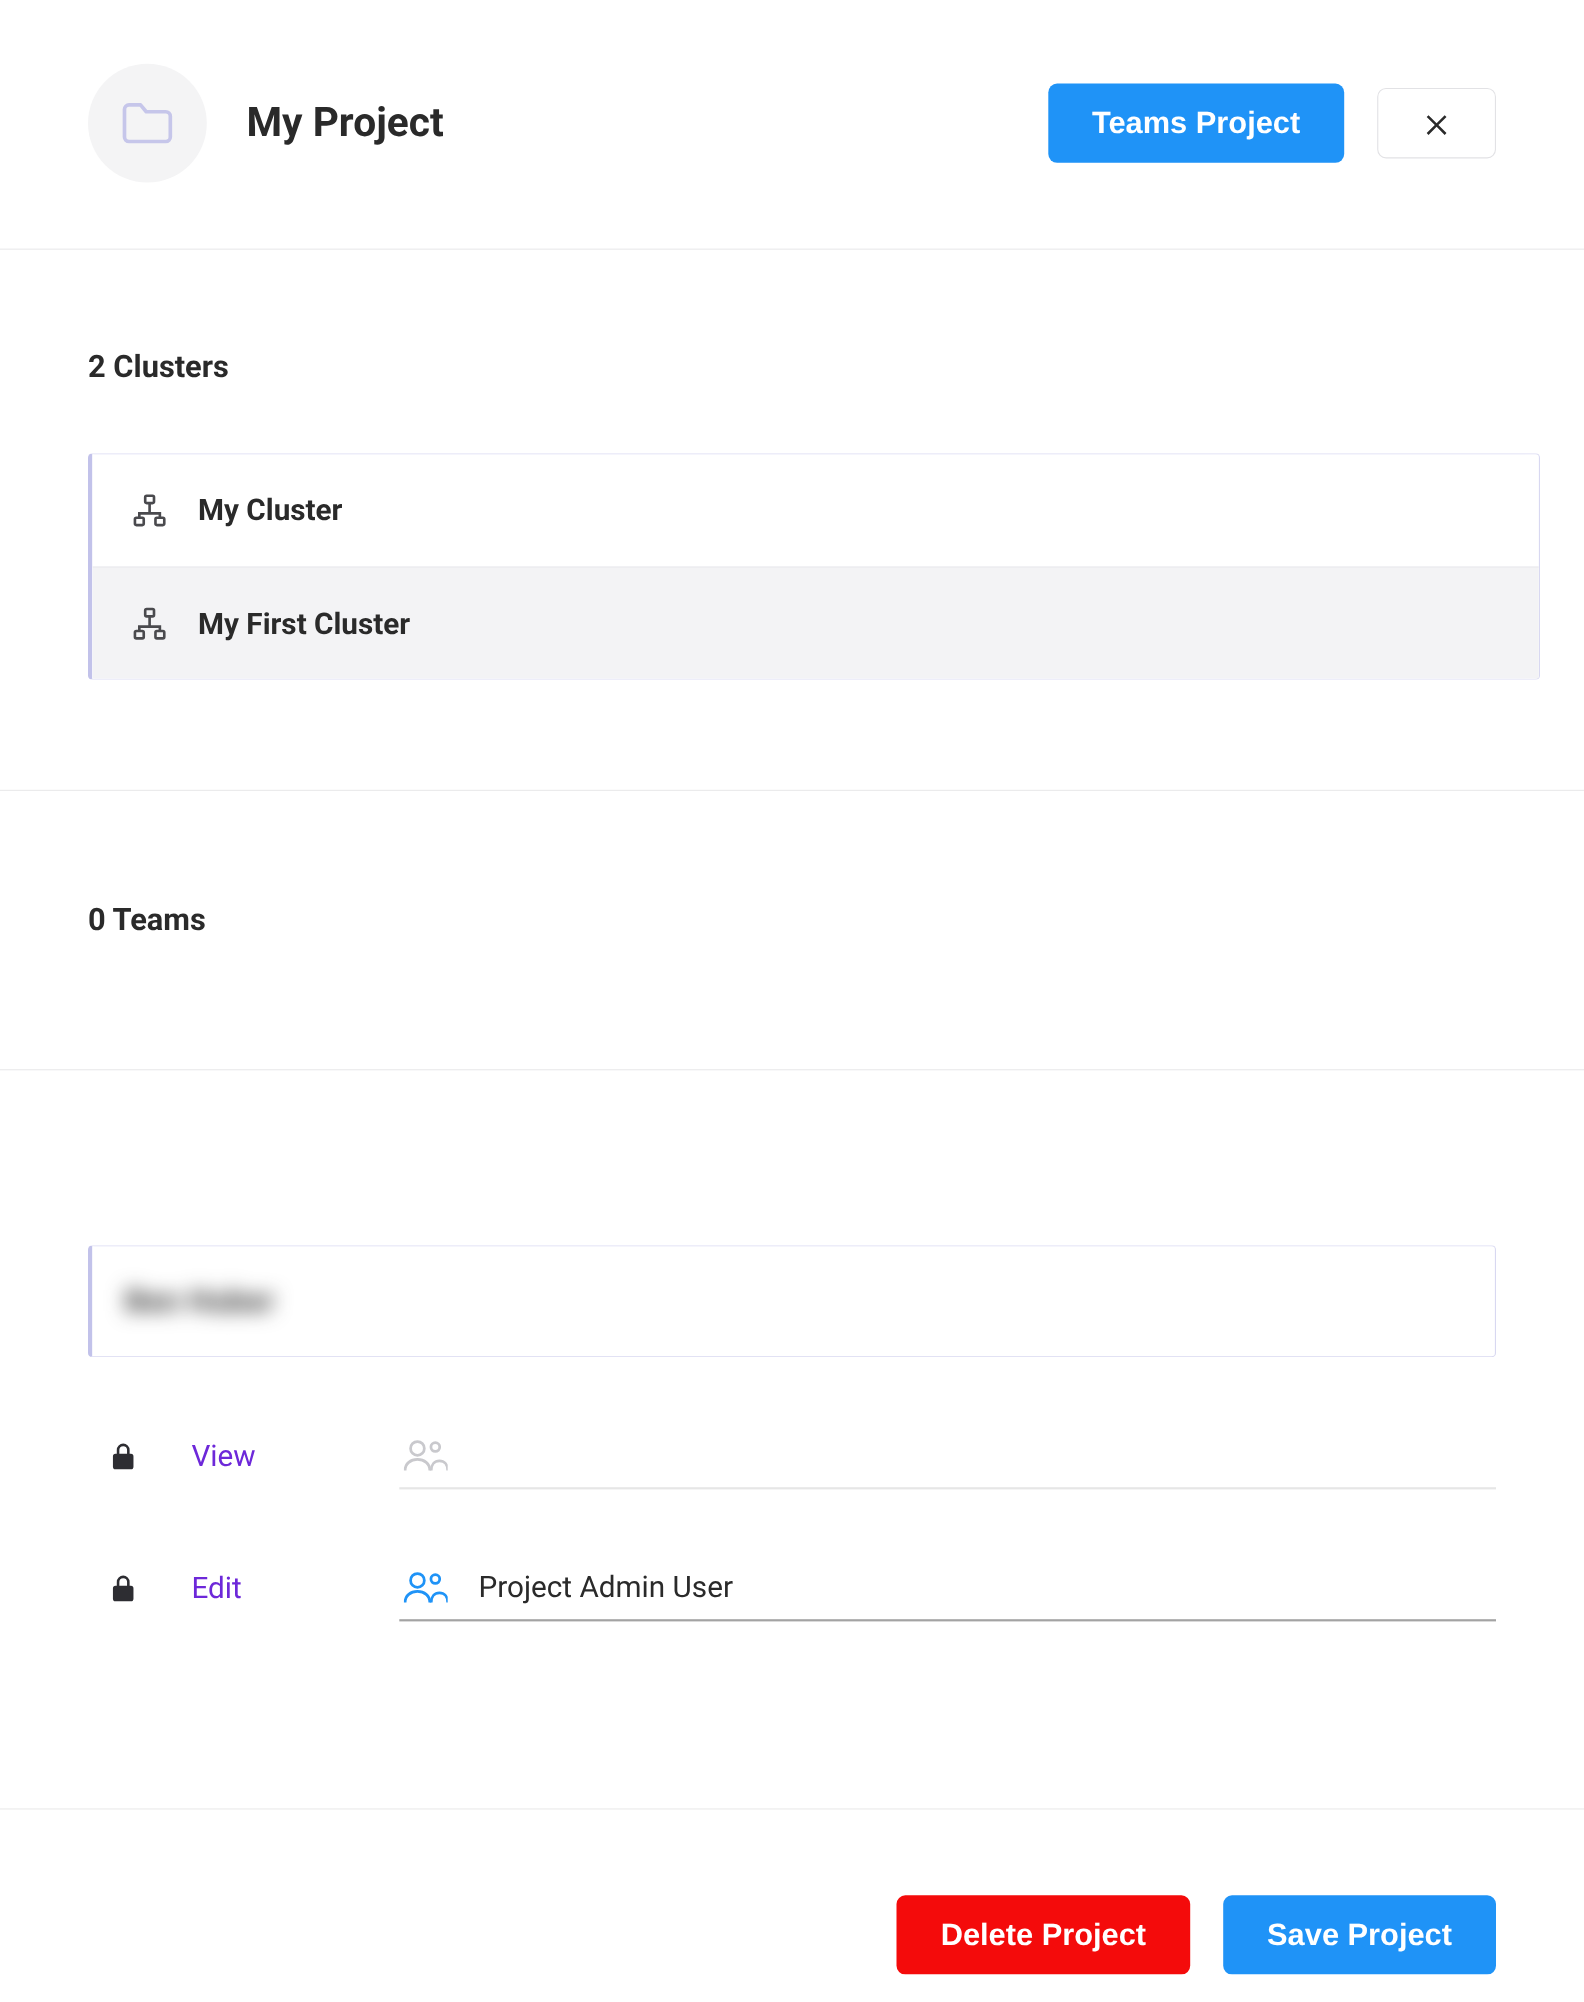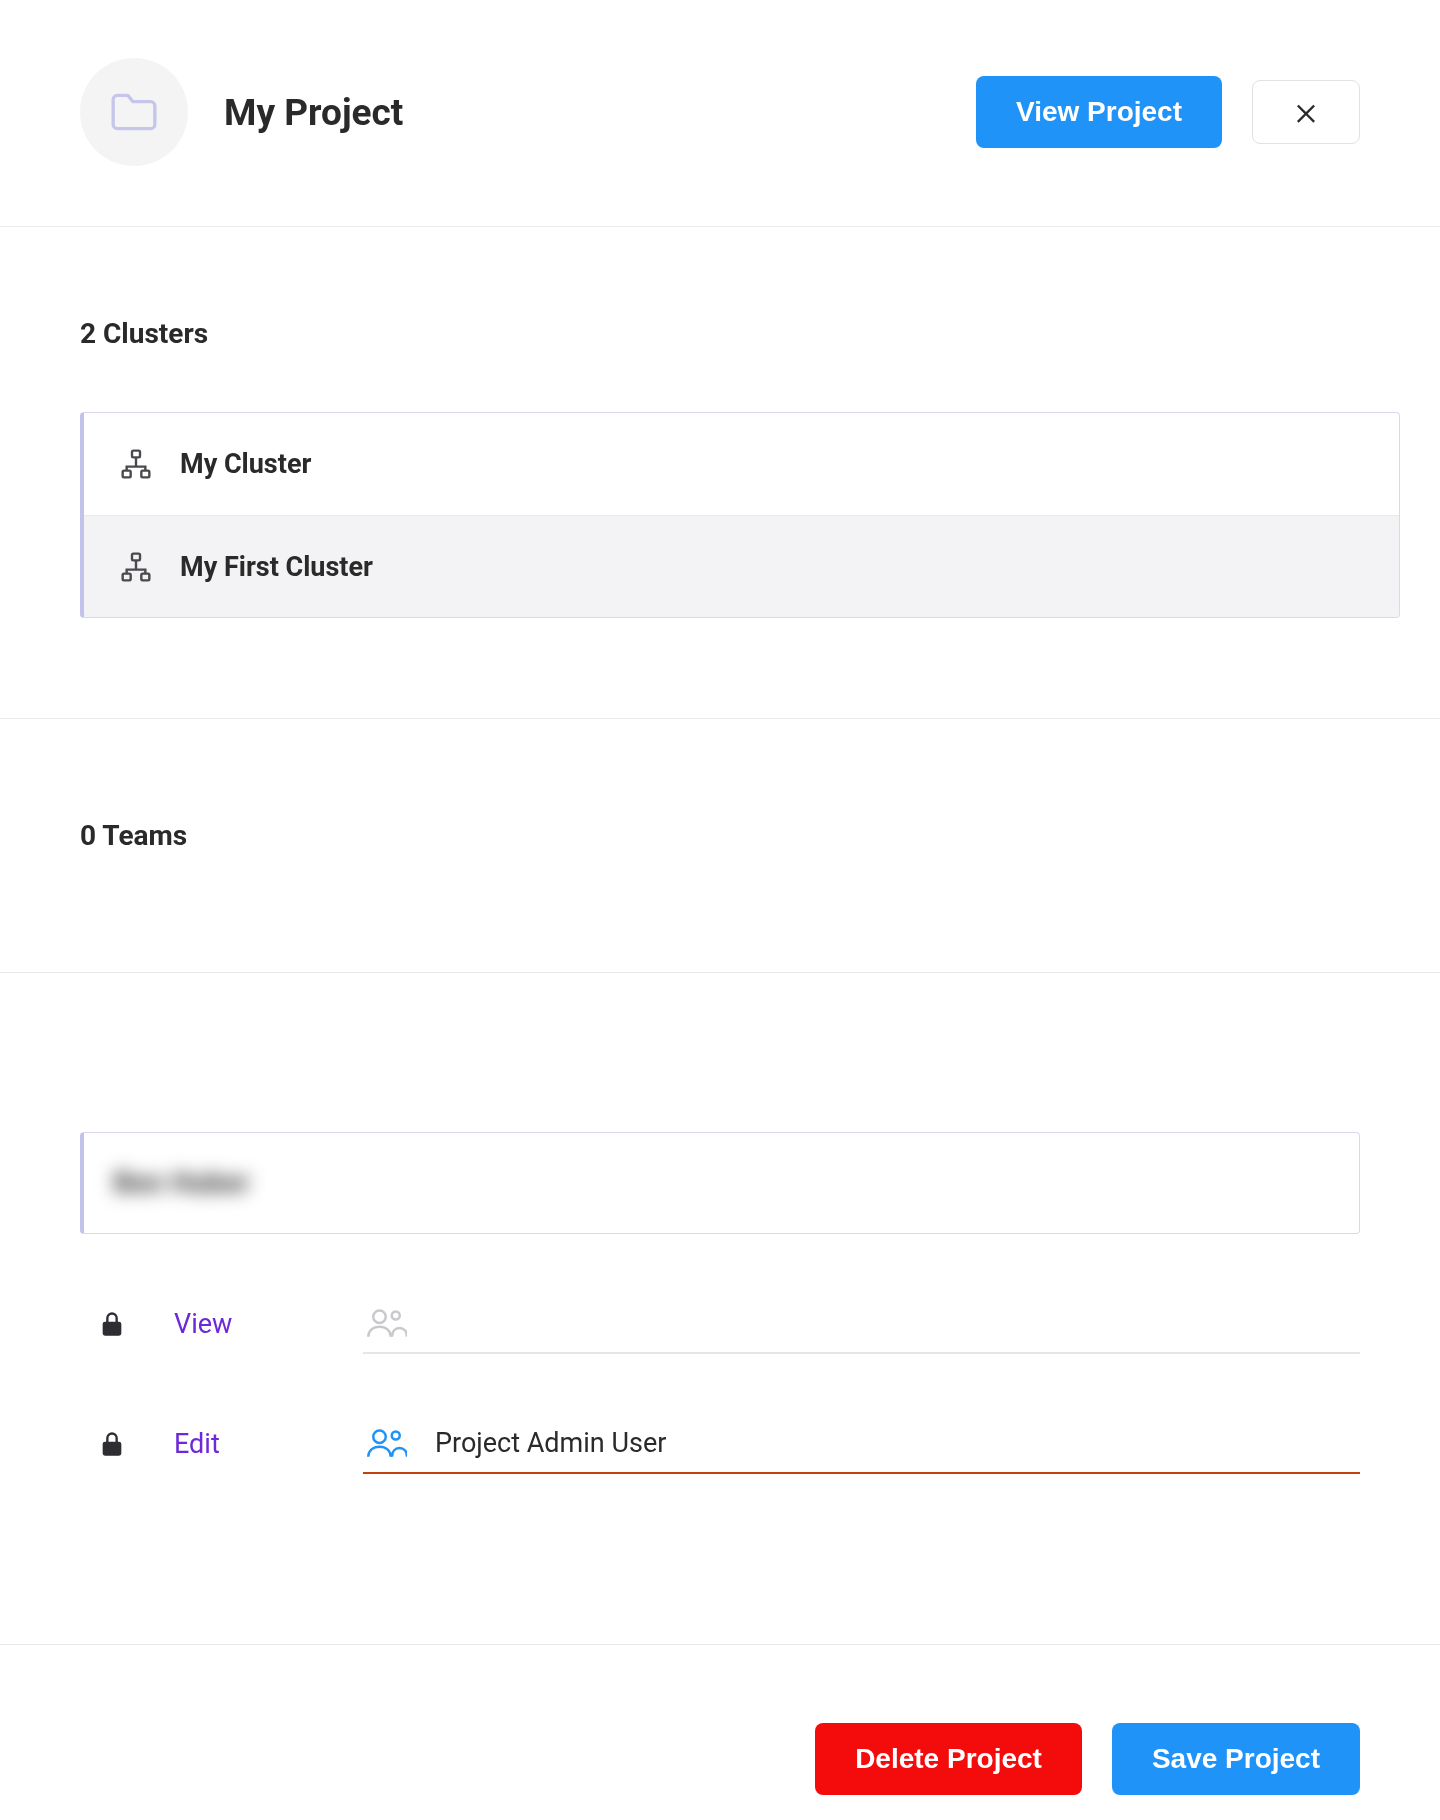--- a/index.html
+++ b/index.html
@@ -34,21 +34,21 @@
   
   .users-section { padding: 95px 80px 0 80px; }
   .user-box { margin-top:64px; height:102px; border:1px solid #d8d8f1; border-left:4px solid #c2c2ea; border-radius:4px; display:flex; align-items:center; padding:0 30px; }
   .blurred { filter: blur(9px); font-size:27px; font-weight:700; letter-spacing:1px; white-space:nowrap; color:#222; }
 
   .perm-row { display:flex; align-items:center; margin-top:60px; }
   .perm-label { display:flex; align-items:center; width:218px; flex-shrink:0; }
   .lock-icon { width:28px; height:28px; margin-left:18px; margin-right:48px; flex-shrink:0; fill:#2d2d32; }
   .perm-name { font-size:27px; color:#6d28d9; }
   .perm-input { flex:1; display:flex; align-items:center; border-bottom:2px solid #e6e6e6; height:60px; padding-left:4px; margin-left:65px; }
-  .perm-input.active { border-bottom:2px solid #c2410c; }
+  .perm-input.active { border-bottom:2px solid #a3a3a3; }
   .users-icon { width:40px; height:30px; margin-right:28px; flex-shrink:0; }
   .perm-value { font-size:27px; color:#2a2a2a; }
 
   
   .footer { margin-top:170px; border-top:1px solid #e9e9ea; padding: 78px 80px 0 80px; display:flex; justify-content:flex-end; gap:30px; }
   .btn-danger { background:#f40b0b; color:#fff; }
 
   
   .folder-svg { stroke:#c6c6ea; fill:none; }
 </style>
@@ -58,21 +58,21 @@
 <div class="wrap">
 
   <div class="header">
     <div class="avatar-circle">
       <svg class="folder-svg" width="50" height="42" viewBox="0 0 24 20" stroke-width="1.6" stroke-linecap="round" stroke-linejoin="round">
         <path d="M2 4 a2 2 0 0 1 2-2 h5 l2.5 3 H20 a2 2 0 0 1 2 2 v9 a2 2 0 0 1 -2 2 H4 a2 2 0 0 1 -2-2 Z"></path>
       </svg>
     </div>
     <h1 class="project-title">My Project</h1>
     <div class="header-spacer"></div>
-    <button class="btn btn-primary">View Project</button>
+    <button class="btn btn-primary">Teams Project</button>
     <button class="btn-icon" aria-label="Close">
       <svg viewBox="0 0 24 24" fill="#2a2a2a">
           <path d="M18.3 5.71 12 12.01l-6.3-6.3L4.29 7.12l6.3 6.3-6.3 6.3 1.41 1.41 6.3-6.3 6.3 6.3 1.41-1.41-6.3-6.3 6.3-6.3z"></path>
         </svg>
     </button>
   </div>
 
   <div class="section section-divider-bottom">
     <div class="section-title">2 Clusters</div>
     <div class="list-container">

